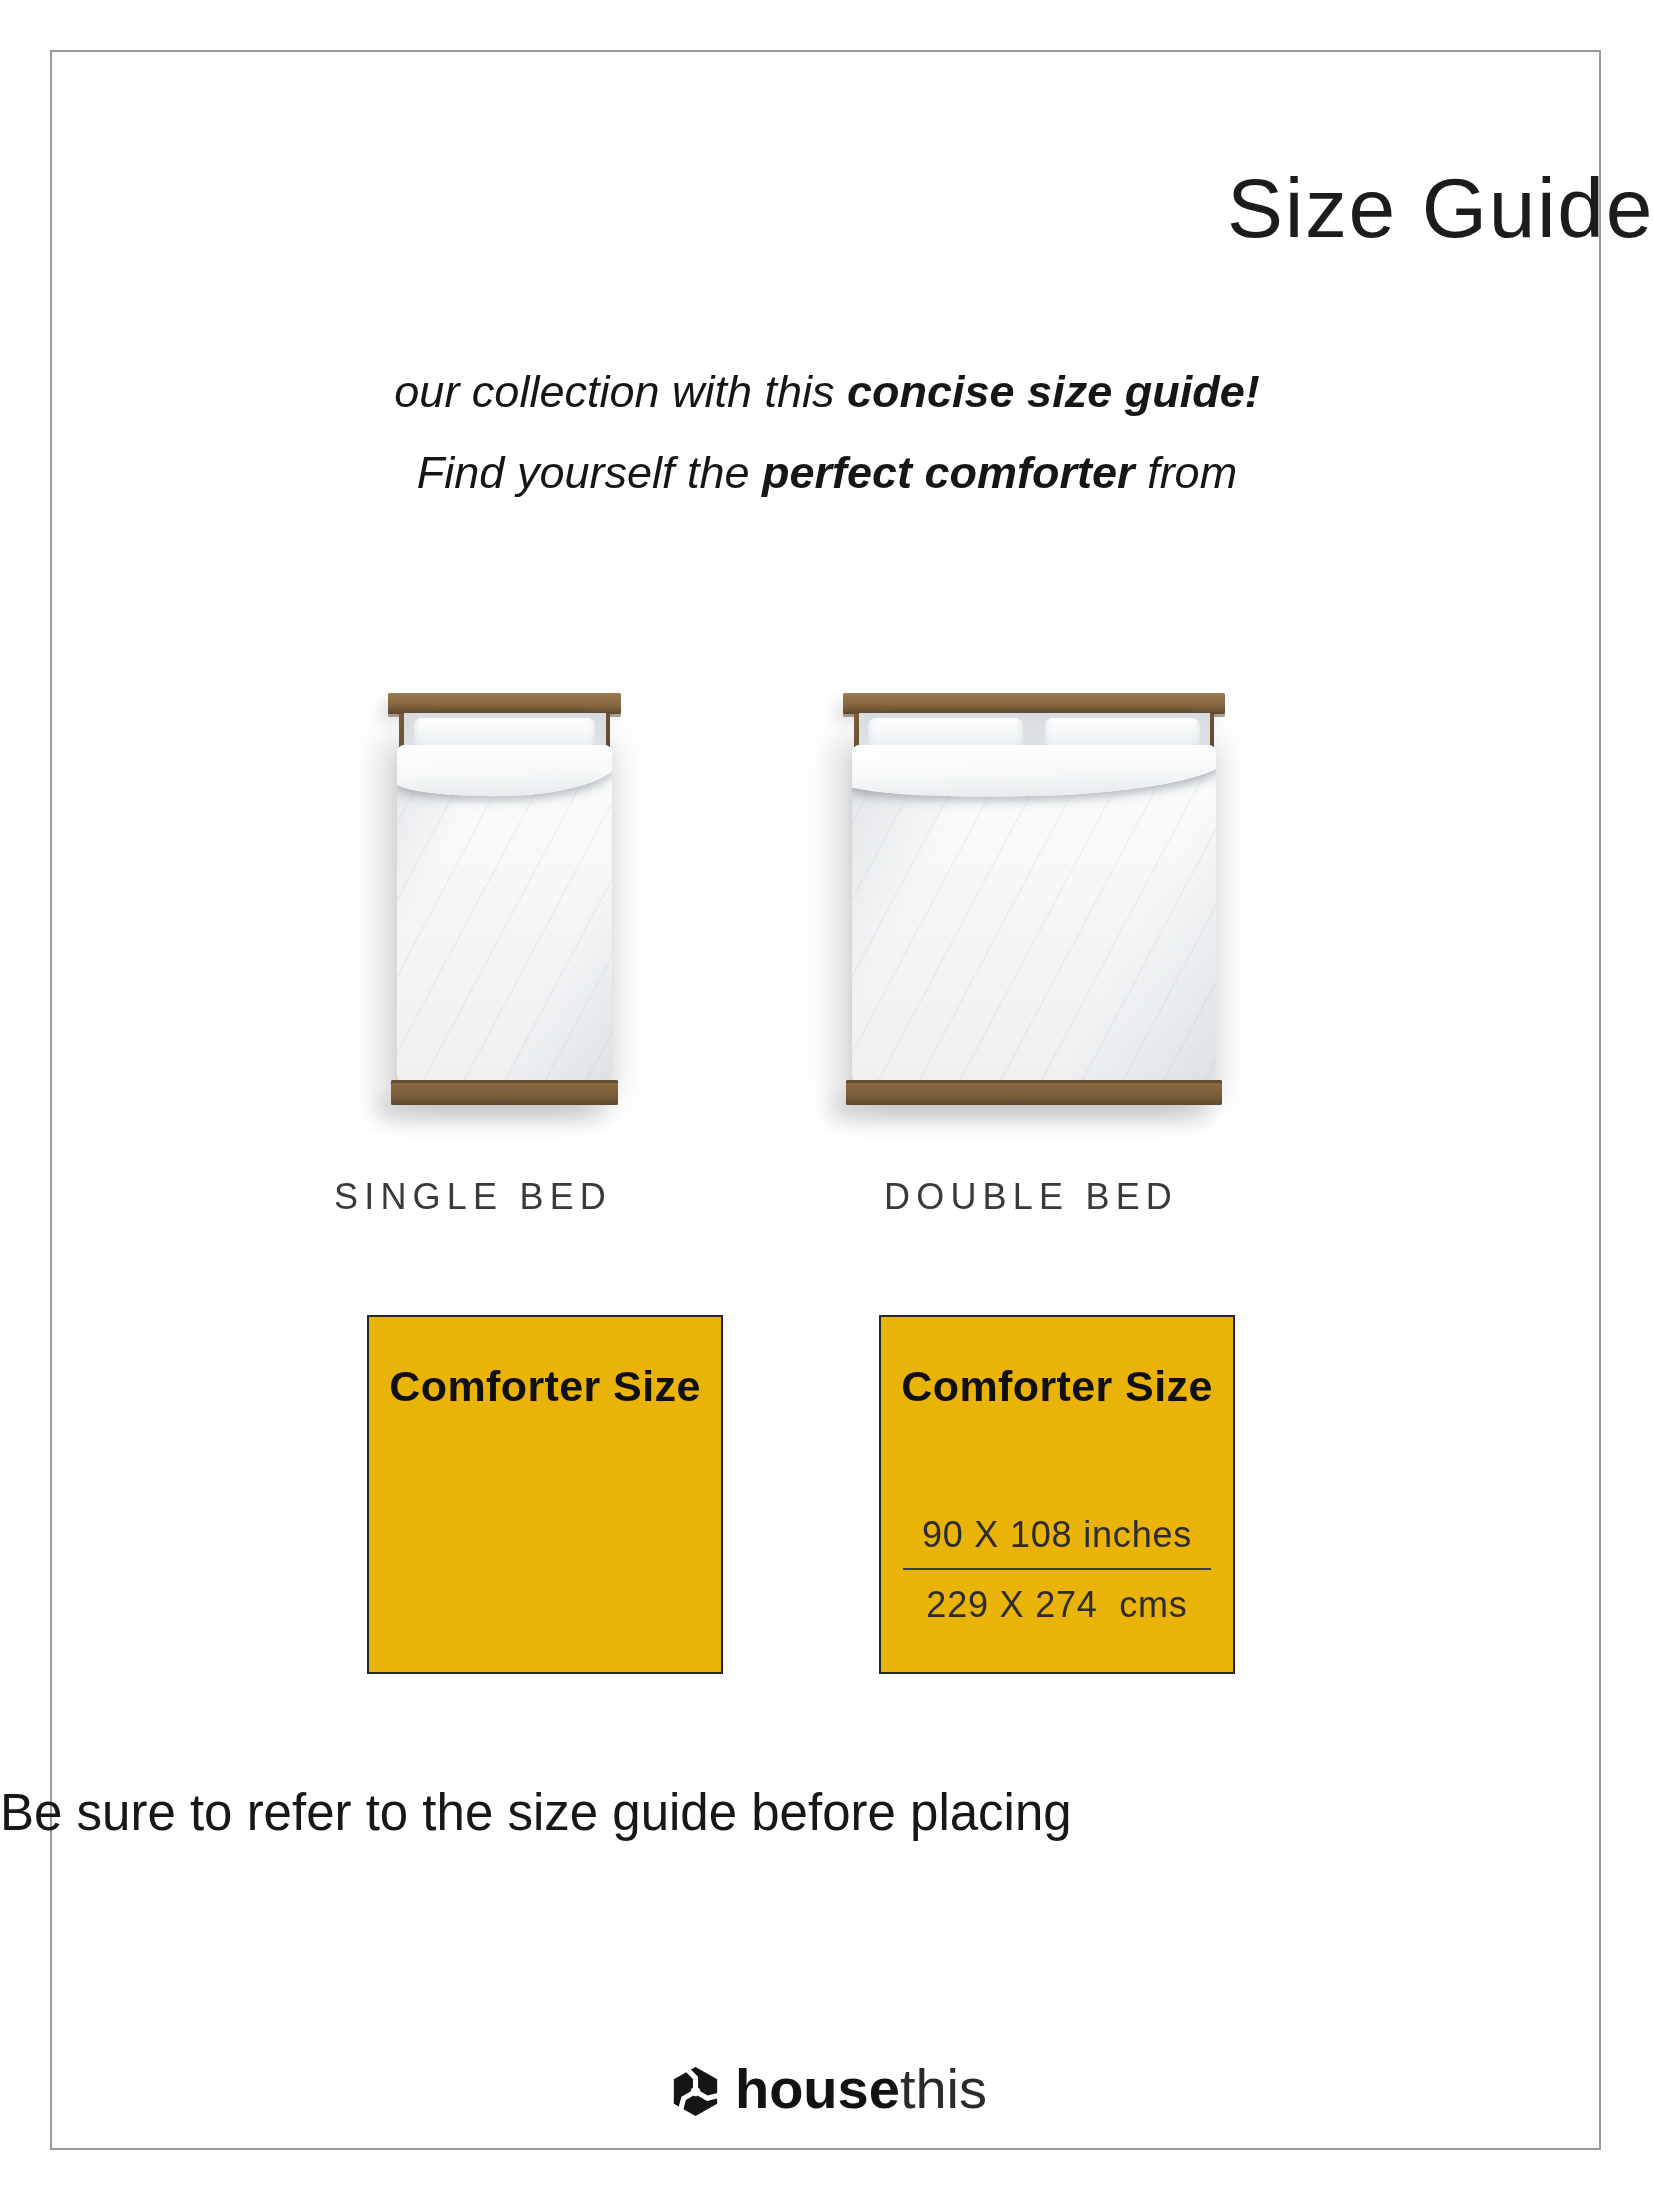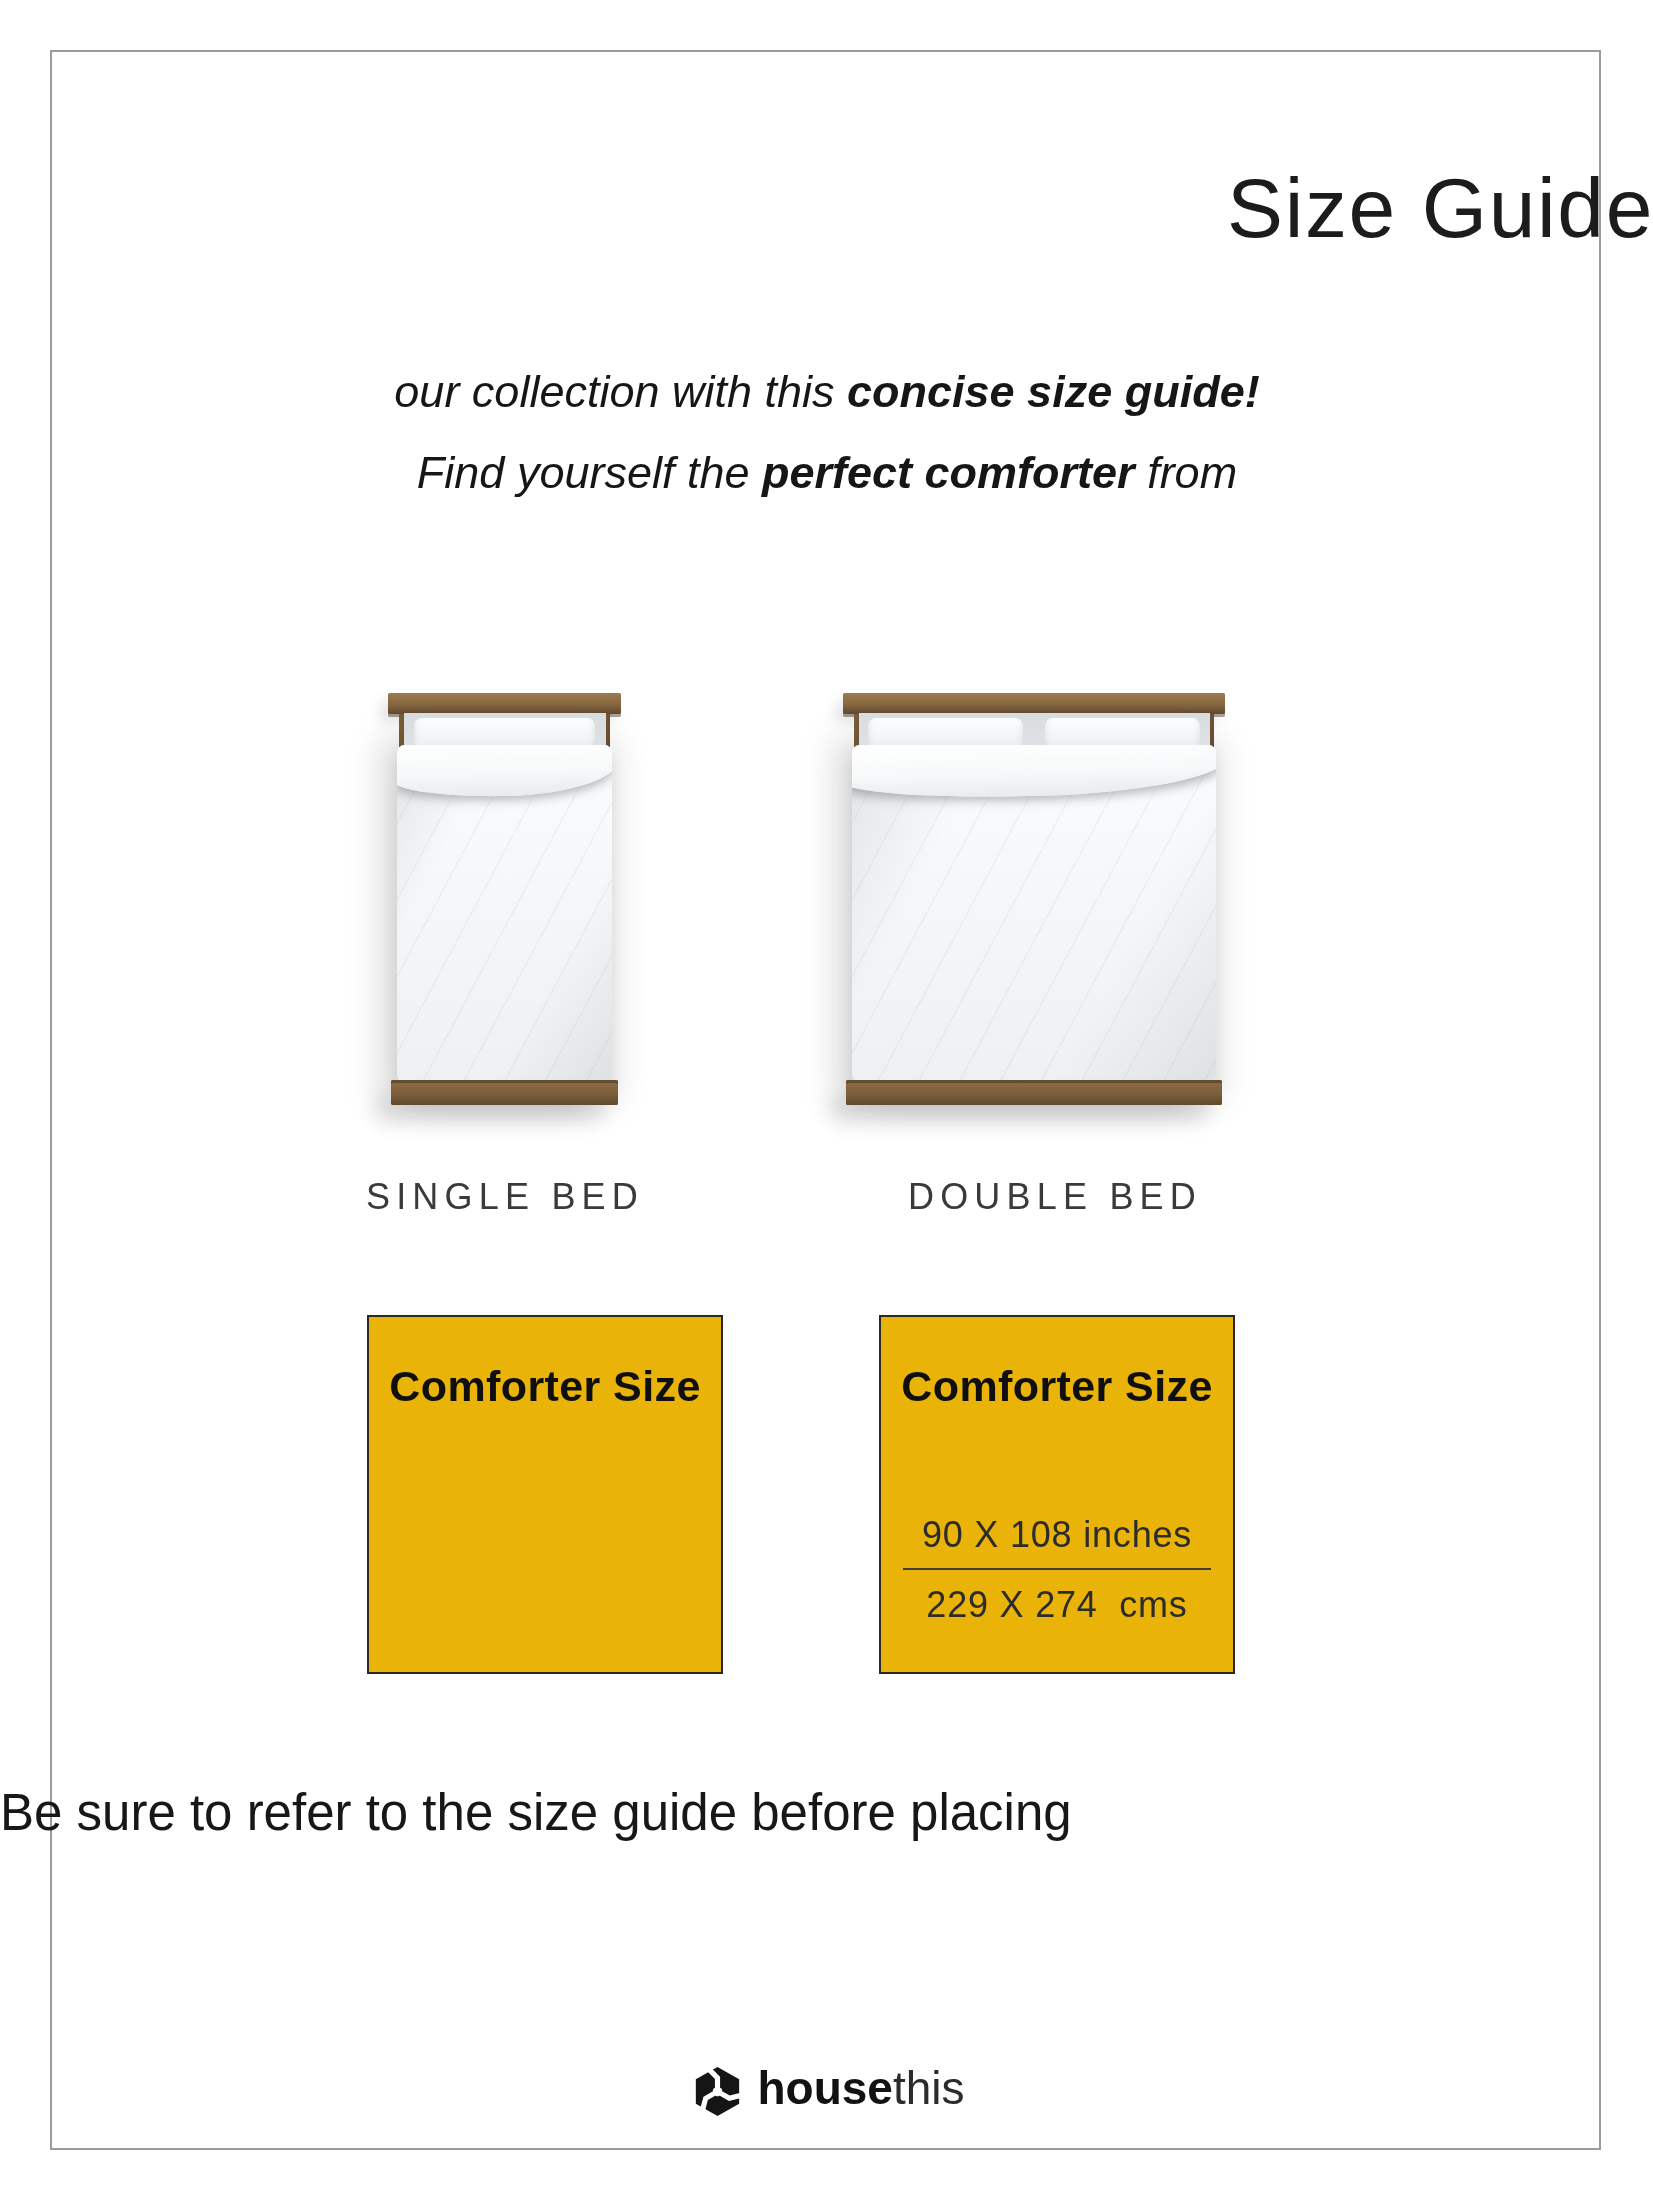--- a/index.html
+++ b/index.html
@@ -53,21 +53,21 @@
     box-shadow:0 9.3px 17px rgba(0,0,0,.08);}
   .fold{position:absolute;left:-3%;right:-3%;top:-6.2px;height:57px;transform:rotate(-1.6deg);
     background:linear-gradient(180deg,#ffffff 0%,#f6f8f9 60%,#e8ecee 100%);
     border-radius:7.8px 7.8px 48% 52% / 7.8px 7.8px 33px 20px;
     box-shadow:0 7.8px 11px -4.7px rgba(110,118,126,.55);}
 
   .footboard{position:absolute;left:3.1px;right:3.1px;bottom:13.2px;height:25px;border-radius:1.6px;
     background:linear-gradient(180deg,#8d6b45 0%,#7e5f3b 55%,var(--wood-dark) 100%);
     box-shadow:inset 0 3.1px 0 rgba(60,45,25,.5), -14px 15.5px 20px rgba(0,0,0,.13);}
 
-  .bed-label{position:absolute;top:1176px;width:342px;text-align:center;
+  .bed-label{position:absolute;top:1176px;width:342px;text-align:left;
     font-size:36px;letter-spacing:6.2px;color:var(--label-gray);font-weight:400;}
   .bed-label.single-label{left:334px;}
   .bed-label.double-label{left:884px;}
 
   
   .size-box{position:absolute;top:1315px;width:356px;height:359px;box-sizing:border-box;
     border:2.3px solid var(--box-border);background:#eab308;}
   .size-box.left{left:367px;} .size-box.right{left:879px;}
   .box-heading{margin-top:45px;text-align:center;font-size:43px;font-weight:700;
     letter-spacing:0.4px;color:#0f0f0f;}
@@ -75,21 +75,21 @@
   .size-inches{font-size:36px;line-height:43px;letter-spacing:0.8px;}
   .size-divider{border:none;border-top:2.3px solid #3f3f3f;margin:12.4px 4.7px;}
   .size-cms{font-size:36px;line-height:43px;letter-spacing:0.8px;white-space:pre-wrap;}
 
   .note{position:absolute;top:1770px;left:0;width:100%;text-align:left;
     font-size:51px;line-height:85px;color:#171717;font-weight:400;}
 
   .brand{position:absolute;top:2058px;left:0;width:100%;display:flex;
     justify-content:center;align-items:center;gap:11px;}
   .brand-icon{width:57px;height:57px;display:block;margin-top:4.7px;}
-  .brand-word{font-size:46px;line-height:57px;}
+  .brand-word{font-size:56px;line-height:57px;}
   .brand-word .bold{font-weight:700;color:#121212;letter-spacing:0;}
   .brand-word .light{font-weight:400;color:#2b2b2b;}
 </style>
 </head>
 <body>
 
 <div class="page">
   <div class="frame"></div>
 
   <div class="title">Size Guide</div>

